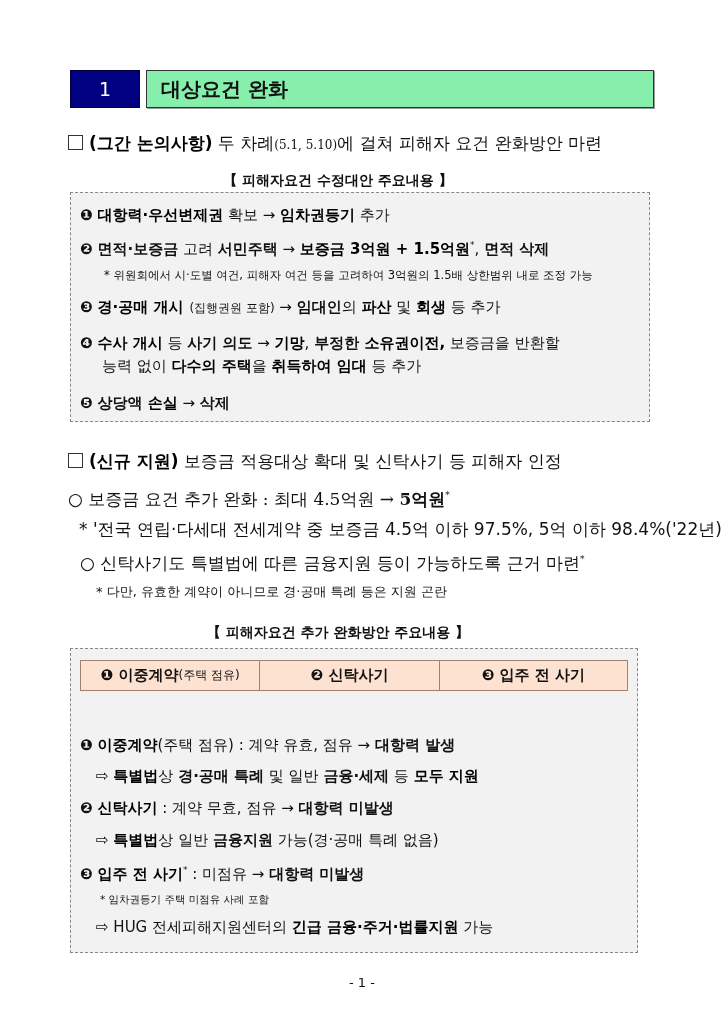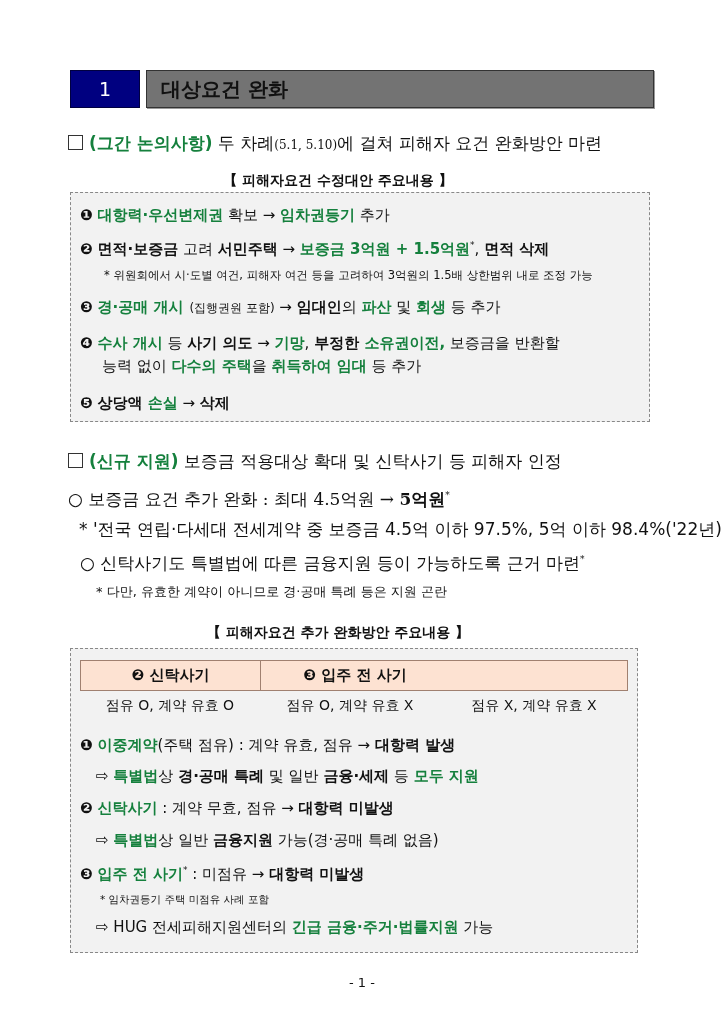--- a/index.html
+++ b/index.html
@@ -1,24 +1,24 @@
 <!DOCTYPE html>
 <html><head>
   <meta charset="utf-8">
   <style>
     * { box-sizing: border-box; margin: 0; padding: 0; }
     html, body { width: 724px; height: 1024px; background: #ffffff; }
     body { position: relative; font-family: "DejaVu Sans", "Liberation Sans", sans-serif; color: #111; overflow: hidden; }
-    .blue { color: #15803d; font-weight: bold; }
+    .blue { color: #000000; font-weight: bold; }
     .b { font-weight: bold; }
     .serif { font-family: "DejaVu Serif", "Liberation Serif", serif; }
 
     
     .sec-num { position: absolute; left: 70px; top: 70px; width: 70px; height: 38px; background: #000080; color: #fff; font-size: 19px; display: flex; align-items: center; justify-content: center; border: 1px solid #000040; }
-    .sec-title { position: absolute; left: 146px; top: 70px; width: 508px; height: 38px; border: 1.5px solid #333; padding-left: 14px; display: flex; align-items: center; font-size: 20px; font-weight: bold; background: #737373; box-shadow: 1px 1px 0 #999; }
+    .sec-title { position: absolute; left: 146px; top: 70px; width: 508px; height: 38px; border: 1.5px solid #333; padding-left: 14px; display: flex; align-items: center; font-size: 20px; font-weight: bold; background: #86efac; box-shadow: 1px 1px 0 #999; }
 
     .line { position: absolute; white-space: nowrap; }
     .sq { display: inline-block; width: 15px; height: 15px; border: 1px solid #333; vertical-align: -1px; margin-right: 6px; }
 
     .boxtitle { position: absolute; left: 0; width: 676px; text-align: center; font-size: 14px; font-weight: bold; }
 
     .dashbox { position: absolute; border: 1px dashed #888; background: #f2f2f2; }
 
     .item { position: absolute; font-size: 15px; white-space: nowrap; }
     .note { position: absolute; font-size: 11.5px; white-space: nowrap; }
@@ -83,27 +83,26 @@
 <div class="line serif" style="left:80px; top:552px; font-size:17px;">
   <span>○ 신탁사기도 특별법에 따른 금융지원 등이 가능하도록 근거 마련</span><sup style="font-size:9px;">*</sup>
 </div>
 <div class="note" style="left:96px; top:583px; font-size:13px;">* 다만, 유효한 계약이 아니므로 경·공매 특례 등은 지원 곤란</div>
 
 <div class="boxtitle" style="top:624px;">【 피해자요건 추가 완화방안 주요내용 】</div>
 <div class="dashbox" style="left:70px; top:648px; width:568px; height:305px;"></div>
 
 <div class="tbl">
   <div class="thead">
+    <div class="th c1">
+        <span>❶ 이중계약</span>
+        <span class="small">(주택 점유)</span>
+      </div>
     <div class="th c2">❷ 신탁사기</div>
     <div class="th c3">❸ 입주 전 사기</div>
-  </div>
-  <div class="trow">
-    <div class="td c1">점유 O, 계약 유효 O</div>
-    <div class="td c2">점유 O, 계약 유효 X</div>
-    <div class="td c3">점유 X, 계약 유효 X</div>
   </div>
 </div>
 
 <div class="item" style="left:80px; top:736px;">
   <span class="b">❶</span> <span class="blue">이중계약</span><span>(주택 점유) : 계약 유효, 점유 → </span><span class="b">대항력 발생</span>
 </div>
 <div class="item" style="left:96px; top:767px;">
   <span>⇨</span> <span class="blue">특별법</span><span>상 </span><span class="b">경·공매 특례</span><span> 및 일반 </span><span class="b">금융·세제</span><span> 등 </span><span class="blue">모두 지원</span>
 </div>
 

